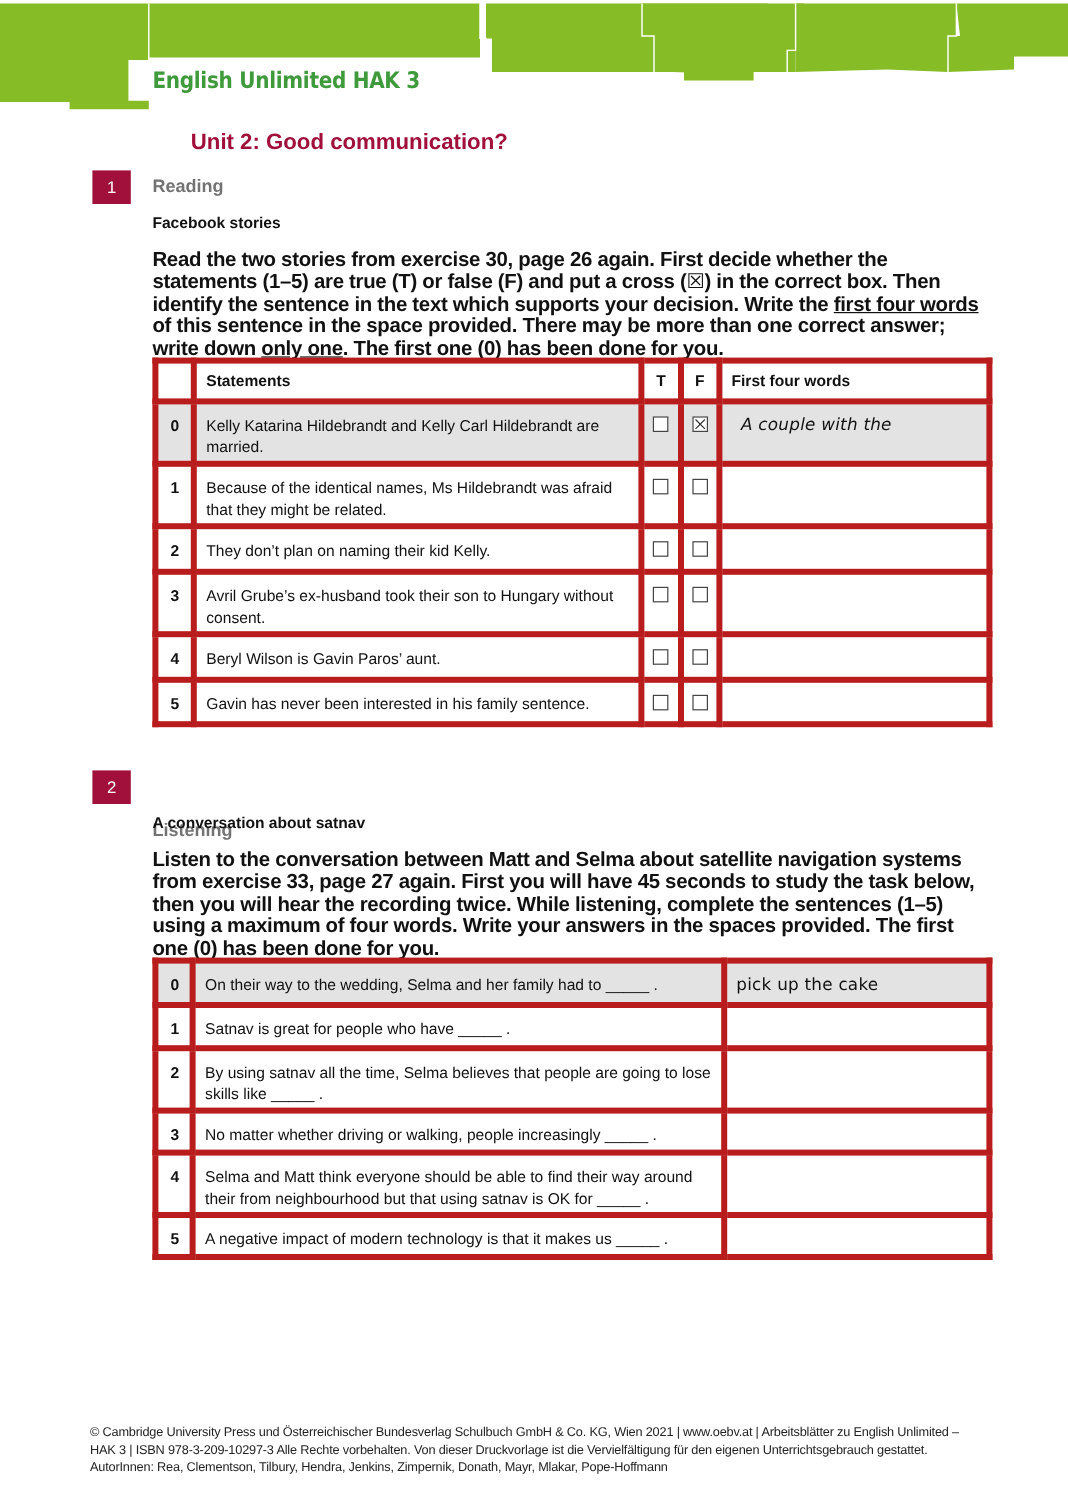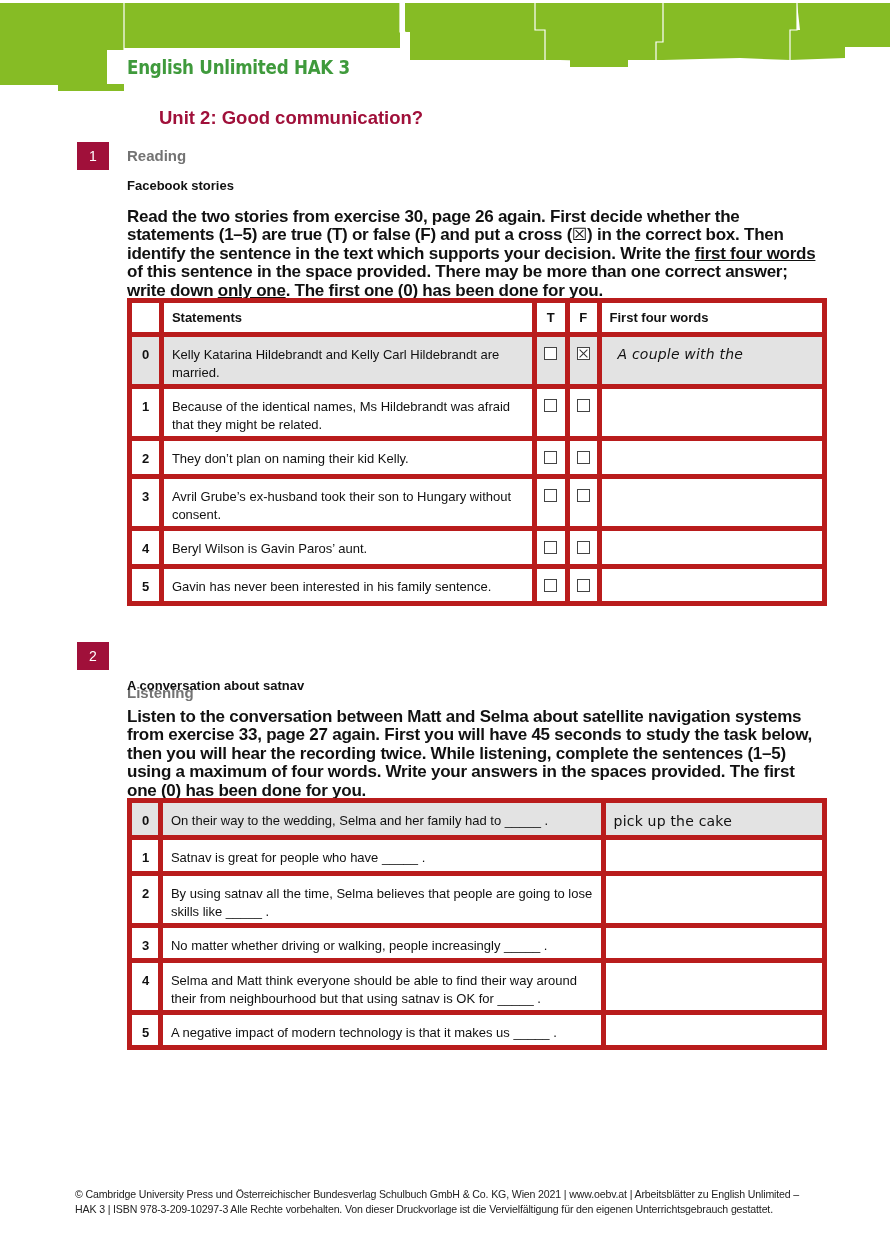--- a/index.html
+++ b/index.html
@@ -258,13 +258,14 @@
     <td>
           <span class="cell-text">A negative impact of modern technology is that it makes us _____ .</span>
         </td>
     <td></td>
   </tr>
 </tbody>
   </table>
 
 <div class="footer">
   <div>© Cambridge University Press und Österreichischer Bundesverlag Schulbuch GmbH &amp; Co. KG, Wien 2021 | www.oebv.at | Arbeitsblätter zu English Unlimited – HAK 3 | ISBN 978-3-209-10297-3 Alle Rechte vorbehalten. Von dieser Druckvorlage ist die Vervielfältigung für den eigenen Unterrichtsgebrauch gestattet.</div>
+  <div>AutorInnen: Rea, Clementson, Tilbury, Hendra, Jenkins, Zimpernik, Donath, Mayr, Mlakar, Pope-Hoffmann</div>
 </div>
 
 </body></html>

